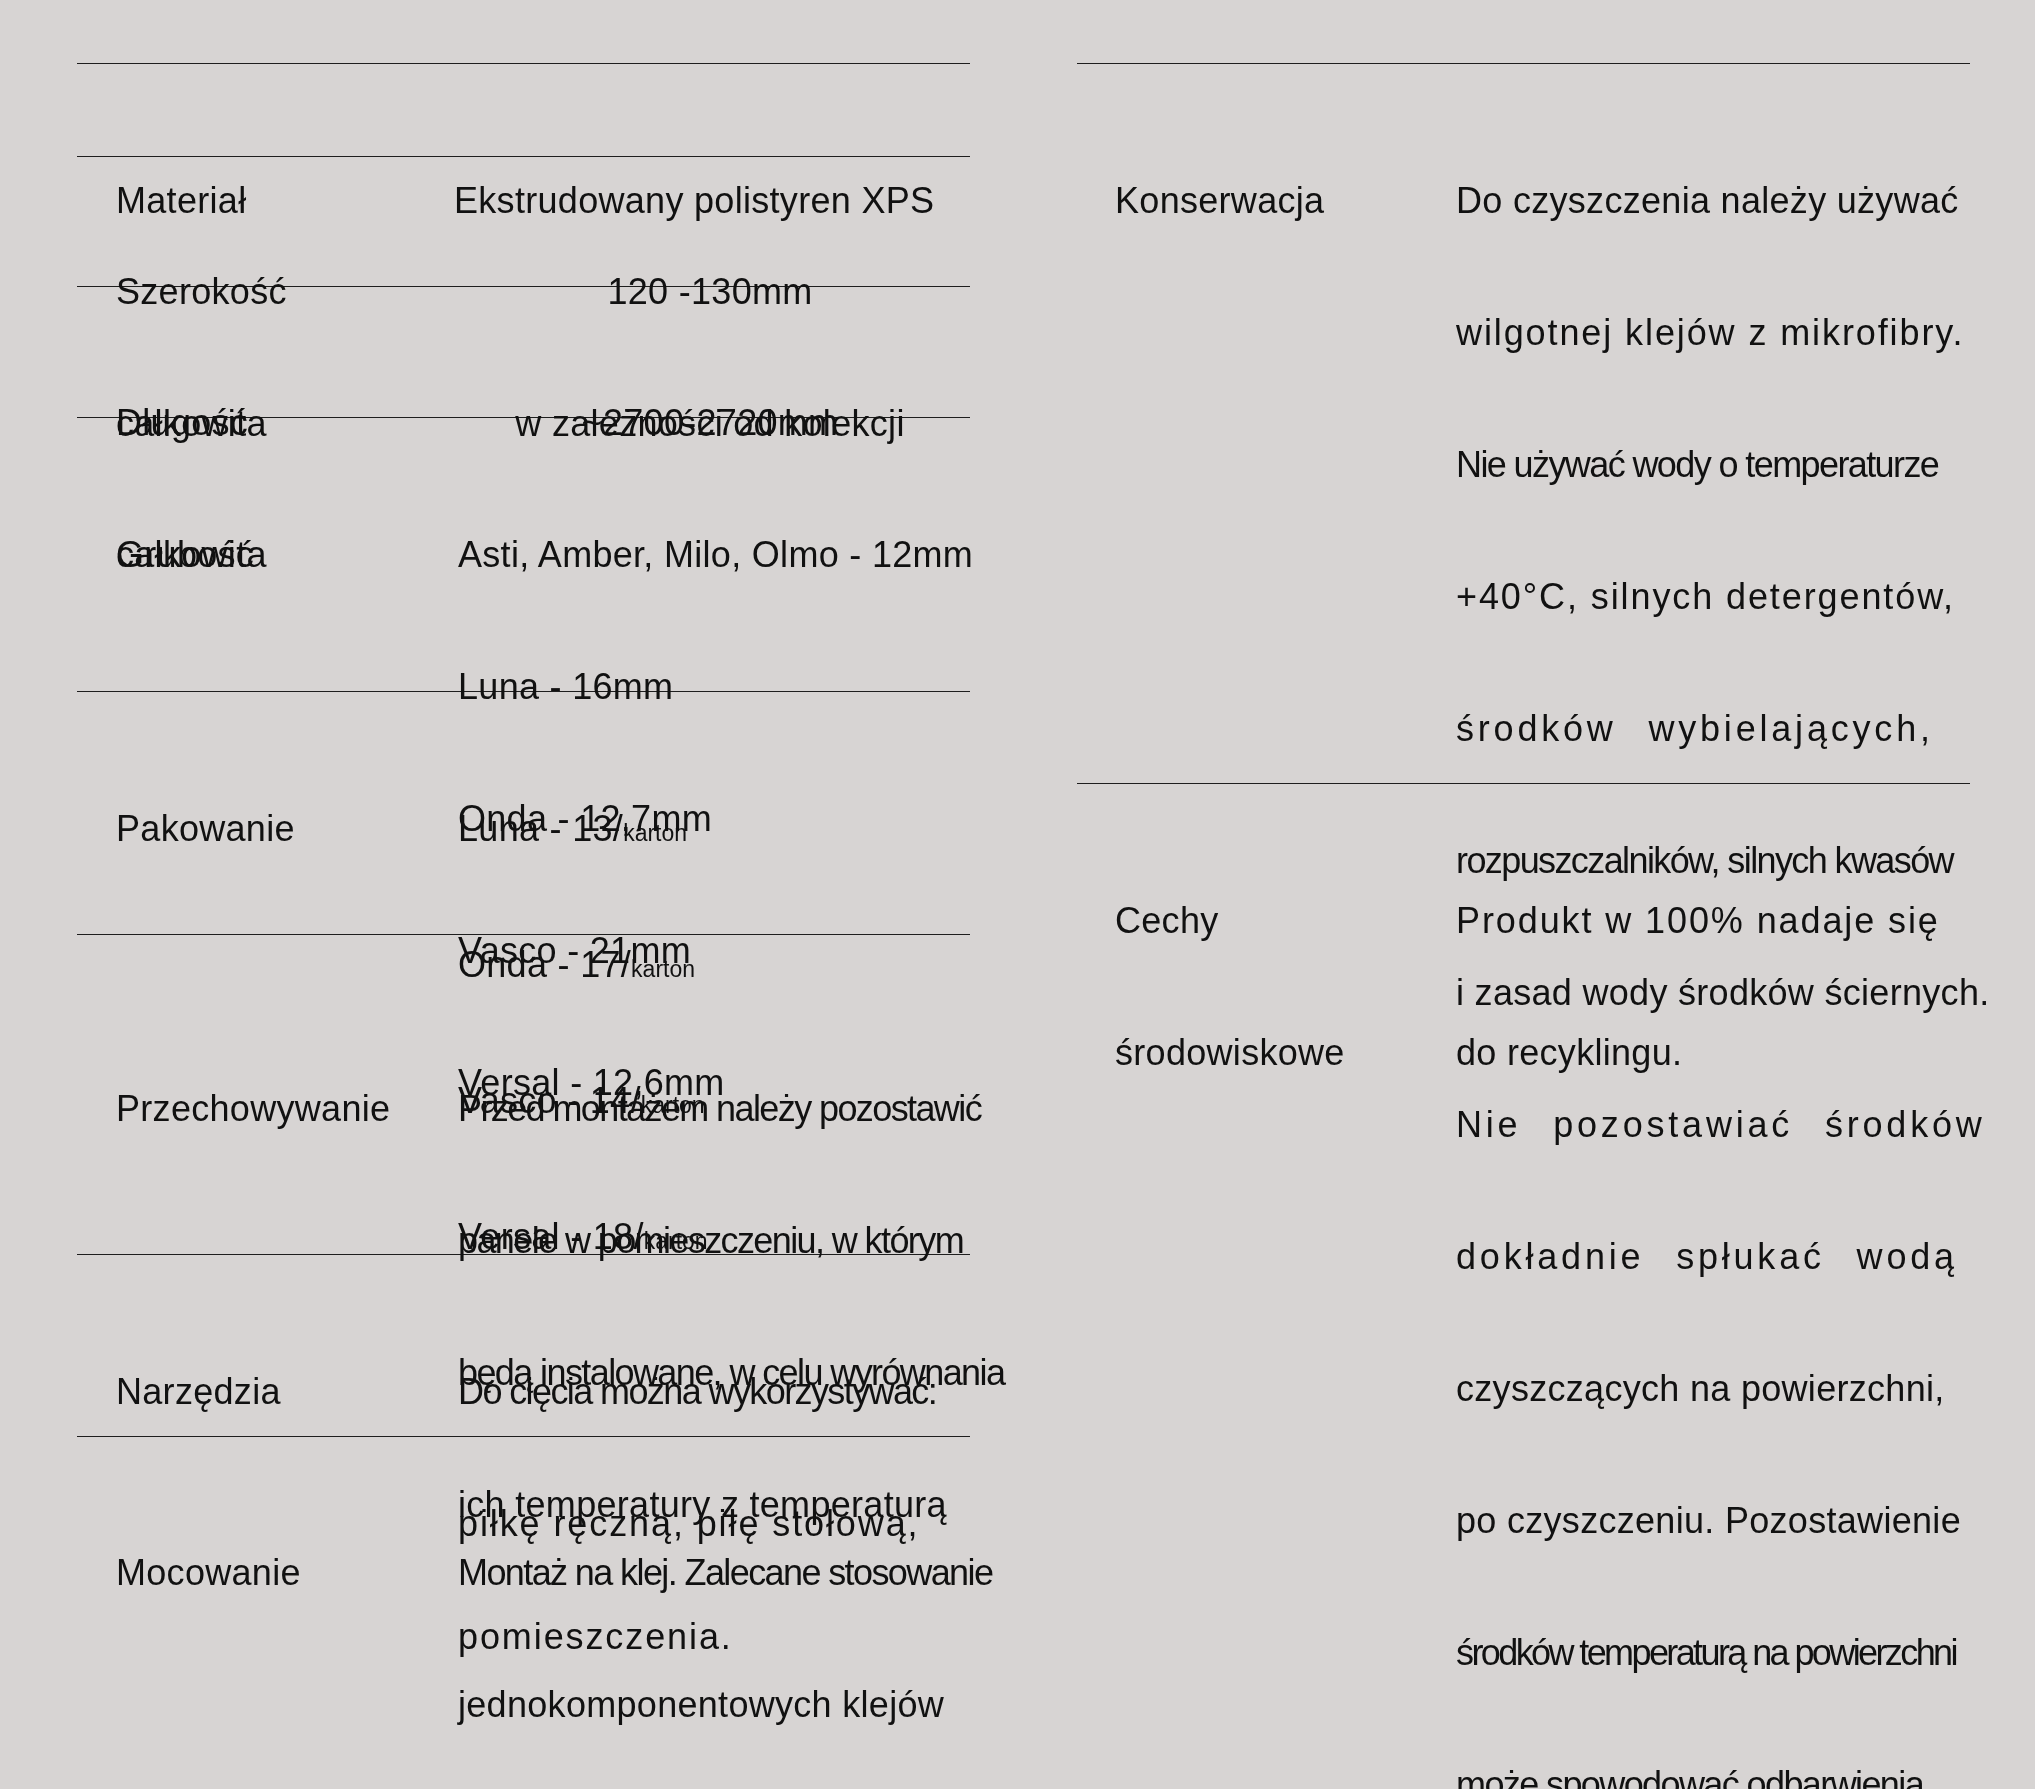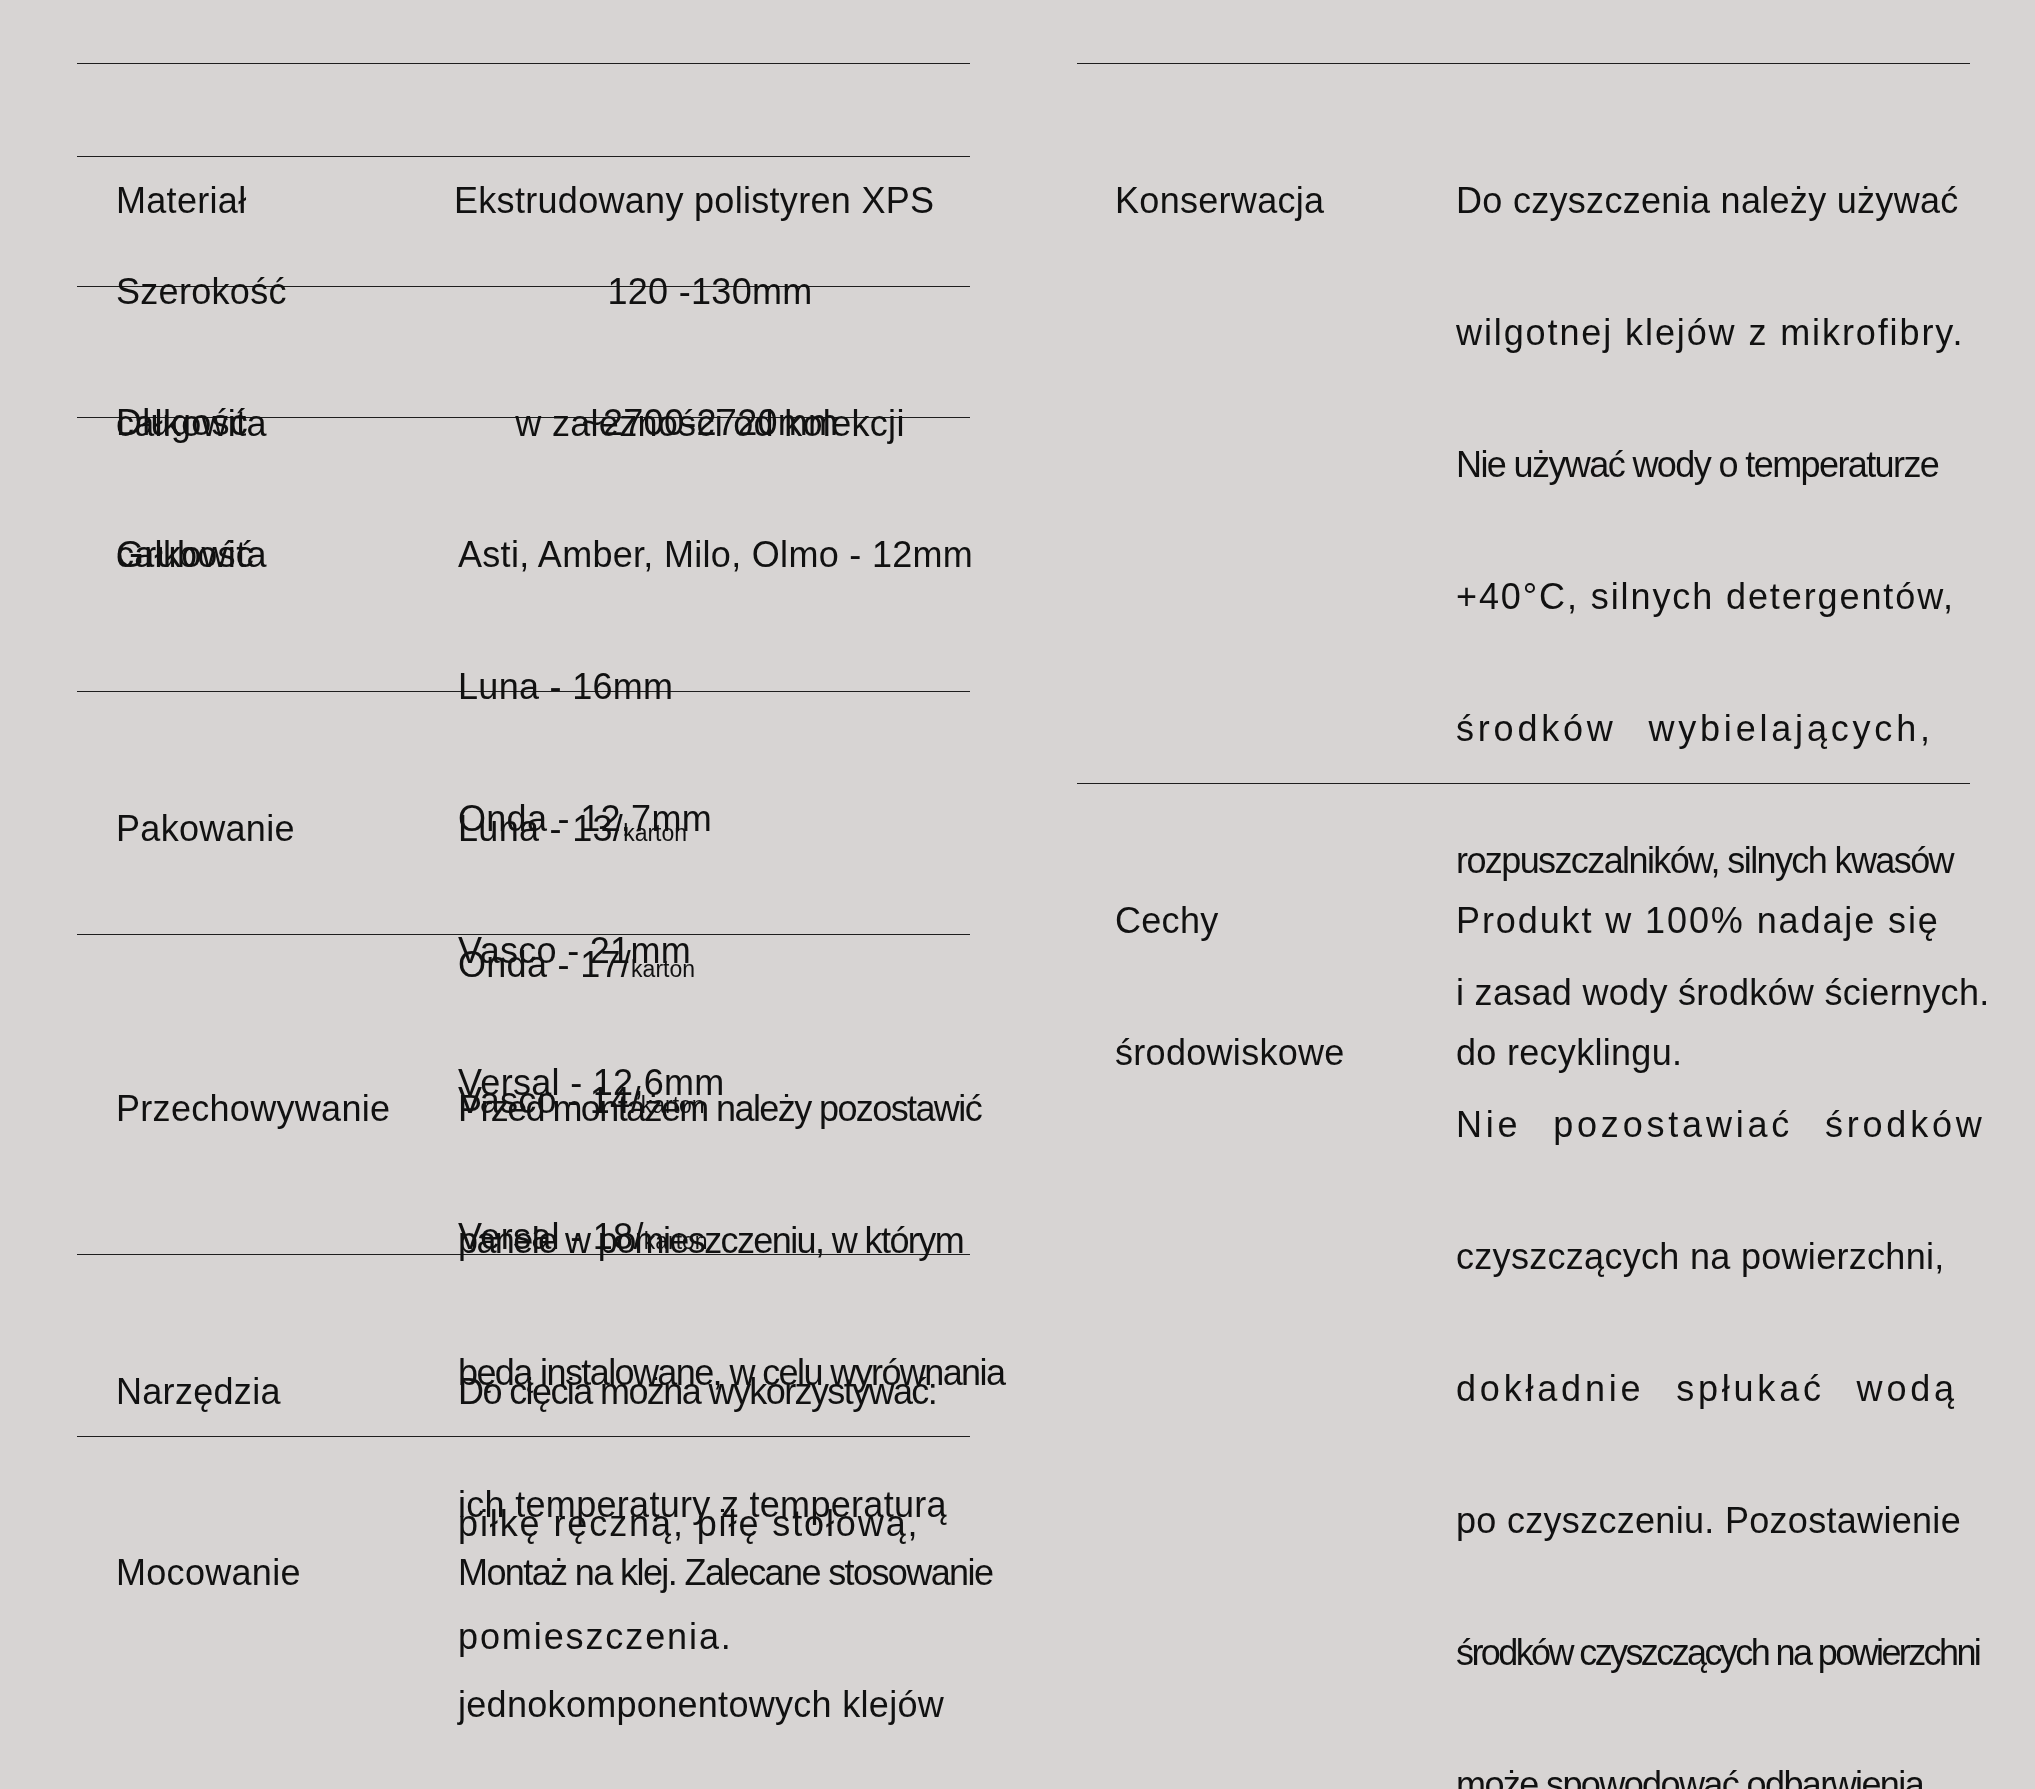--- a/index.html
+++ b/index.html
@@ -147,24 +147,24 @@
     </div>
     <div class="cell rval" style="top:91px;">
       <span class="line">Do czyszczenia należy używać</span>
       <span class="line wide">wilgotnej klejów z mikrofibry.</span>
       <span class="line tight">Nie używać wody o temperaturze</span>
       <span class="line wide">+40°C, silnych detergentów,</span>
       <span class="line xwide">środków wybielających,</span>
       <span class="line tight">rozpuszczalników, silnych kwasów</span>
       <span class="line">i zasad wody środków ściernych.</span>
       <span class="line xwide">Nie pozostawiać środków</span>
+      <span class="line xwide">dokładnie spłukać wodą</span>
       <span class="line">czyszczących na powierzchni,</span>
-      <span class="line xwide">dokładnie spłukać wodą</span>
       <span class="line">po czyszczeniu. Pozostawienie</span>
-      <span class="line tight" style="letter-spacing:-2.6px;">środków czyszczących na powierzchni</span>
+      <span class="line tight" style="letter-spacing:-2.6px;">środków temperaturą na powierzchni</span>
       <span class="line tight">może spowodować odbarwienia.</span>
     </div>
   </div>
 
   <div>
     <div class="cell rlabel" style="top:811px;">
       <span class="line">Cechy</span>
       <span class="line">środowiskowe</span>
     </div>
     <div class="cell rval" style="top:811px;">

